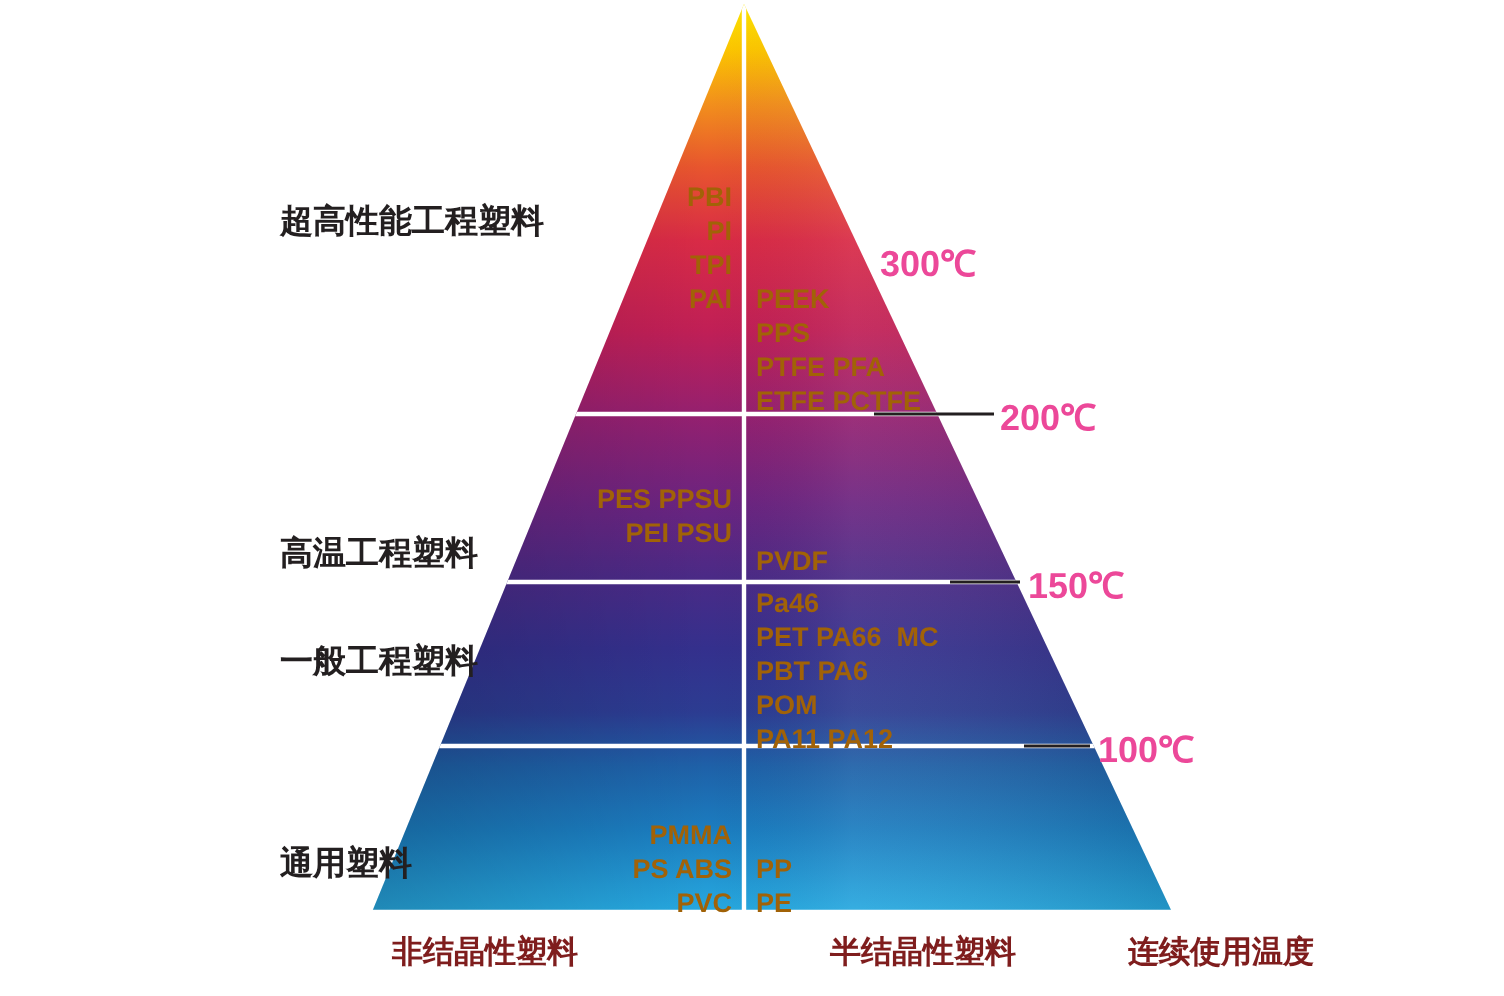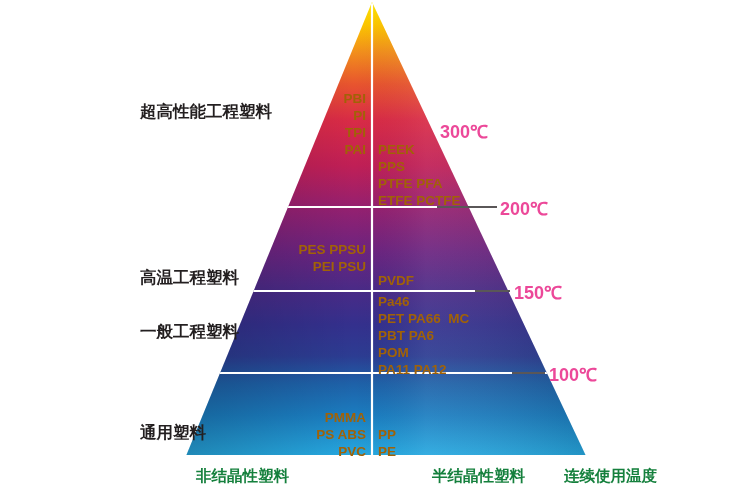--- a/index.html
+++ b/index.html
@@ -34,21 +34,21 @@
   }
   .temp-label {
     position: absolute;
     color: #ec4899;
     font-size: 18px;
     font-weight: 700;
     white-space: pre;
   }
   .bottom-label {
     position: absolute;
-    color: #15803d;
+    color: #7f1d1d;
     font-size: 15.5px;
     font-weight: 700;
     white-space: pre;
   }
   .col-text {
     position: absolute;
     color: #a16207;
     font-size: 13.5px;
     white-space: pre;
     line-height: 17px;
@@ -143,16 +143,16 @@
 PVC</div>
   <div class="col-text col-right" style="left:378px; top:426px; width:120px;">PP
 PE</div>
 
   <div class="temp-label" style="left:440px; top:119px;">300℃</div>
   <div class="temp-label" style="left:500px; top:196px;">200℃</div>
   <div class="temp-label" style="left:514px; top:280px;">150℃</div>
   <div class="temp-label" style="left:549px; top:362px;">100℃</div>
 
   <div class="bottom-label" style="left:196px; top:466px;">非结晶性塑料</div>
-  <div class="bottom-label" style="left:432px; top:466px;">半结晶性塑料</div>
+  <div class="bottom-label" style="left:415px; top:466px;">半结晶性塑料</div>
   <div class="bottom-label" style="left:564px; top:466px;">连续使用温度</div>
 
 </div>
 
 </body></html>

